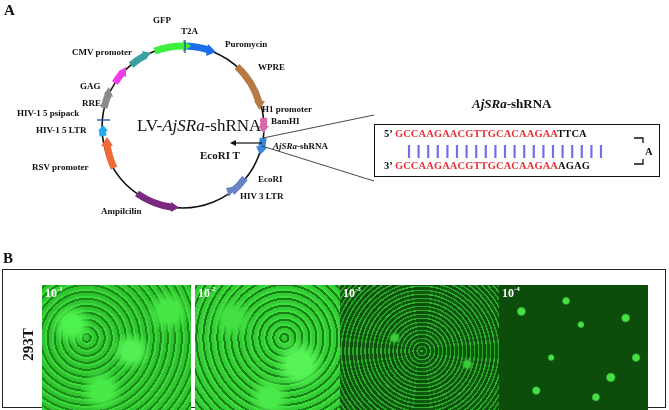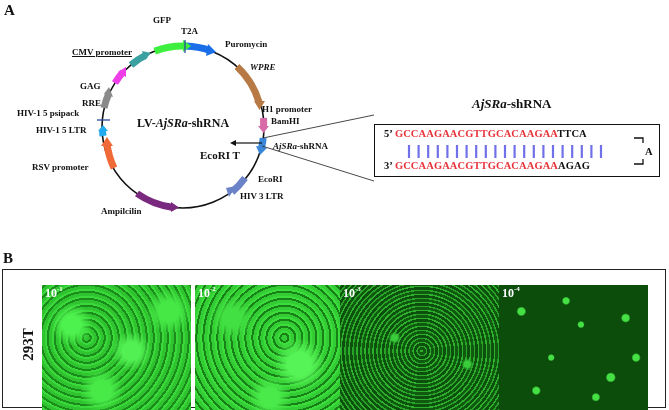--- a/index.html
+++ b/index.html
@@ -103,36 +103,36 @@
     <line x1="601" y1="145" x2="601" y2="158"></line>
   </g>
 
   <path d="M634 138 H643 V143" fill="none" stroke="#111" stroke-width="1.3"></path>
   <path d="M643 159 V164 H634" fill="none" stroke="#111" stroke-width="1.3"></path>
 </svg>
 
 <div class="lbl" style="left:153px;top:16px;">GFP</div>
 <div class="lbl" style="left:181px;top:27px;">T2A</div>
 <div class="lbl" style="left:225px;top:40px;">Puromycin</div>
-<div class="lbl" style="left:250px;top:63px;font-style:italic;">WPRE</div>
+<div class="lbl" style="left:258px;top:63px;">WPRE</div>
 <div class="lbl" style="left:262px;top:105px;">H1 promoter</div>
 <div class="lbl" style="left:271px;top:117px;">BamHI</div>
 <div class="lbl" style="left:273px;top:142px;"><i>AjSRa</i><span>-shRNA</span></div>
 <div class="lbl" style="left:200px;top:150px;font-size:11px;">EcoRI T</div>
 <div class="lbl" style="left:258px;top:175px;">EcoRI</div>
 <div class="lbl" style="left:240px;top:192px;">HIV 3 LTR</div>
 <div class="lbl" style="left:101px;top:207px;">Ampilcilin</div>
 <div class="lbl" style="left:32px;top:163px;">RSV promoter</div>
 <div class="lbl" style="left:36px;top:126px;">HIV-1 5 LTR</div>
 <div class="lbl" style="left:17px;top:109px;">HIV-1 5 psipack</div>
 <div class="lbl" style="left:80px;top:82px;">GAG</div>
 <div class="lbl" style="left:82px;top:65px;margin-top:34px;">RRE</div>
-<div class="lbl" style="left:72px;top:48px;text-decoration:underline;">CMV promoter</div>
+<div class="lbl" style="left:72px;top:48px;">CMV promoter</div>
 
-<div class="title" style="left:137px;top:116px;font-size:12px;font-weight:bold;"><span>LV-</span><i>AjSRa</i><span>-shRNA</span></div>
+<div class="title" style="left:137px;top:116px;font-size:17px;font-weight:normal;"><span>LV-</span><i>AjSRa</i><span>-shRNA</span></div>
 
 <div class="title" style="left:472px;top:96px;"><i>AjSRa</i><span>-shRNA</span></div>
 
 <div class="seqbox"></div>
 <div class="seqline" style="left:384px;top:128px;">
   <span class="blk">5’</span>
   <span class="red">GCCAAGAACGTTGCACAAGAA</span><span class="blk">TTCA</span>
 </div>
 <div class="seqline" style="left:384px;top:160px;">
   <span class="blk">3’</span>

